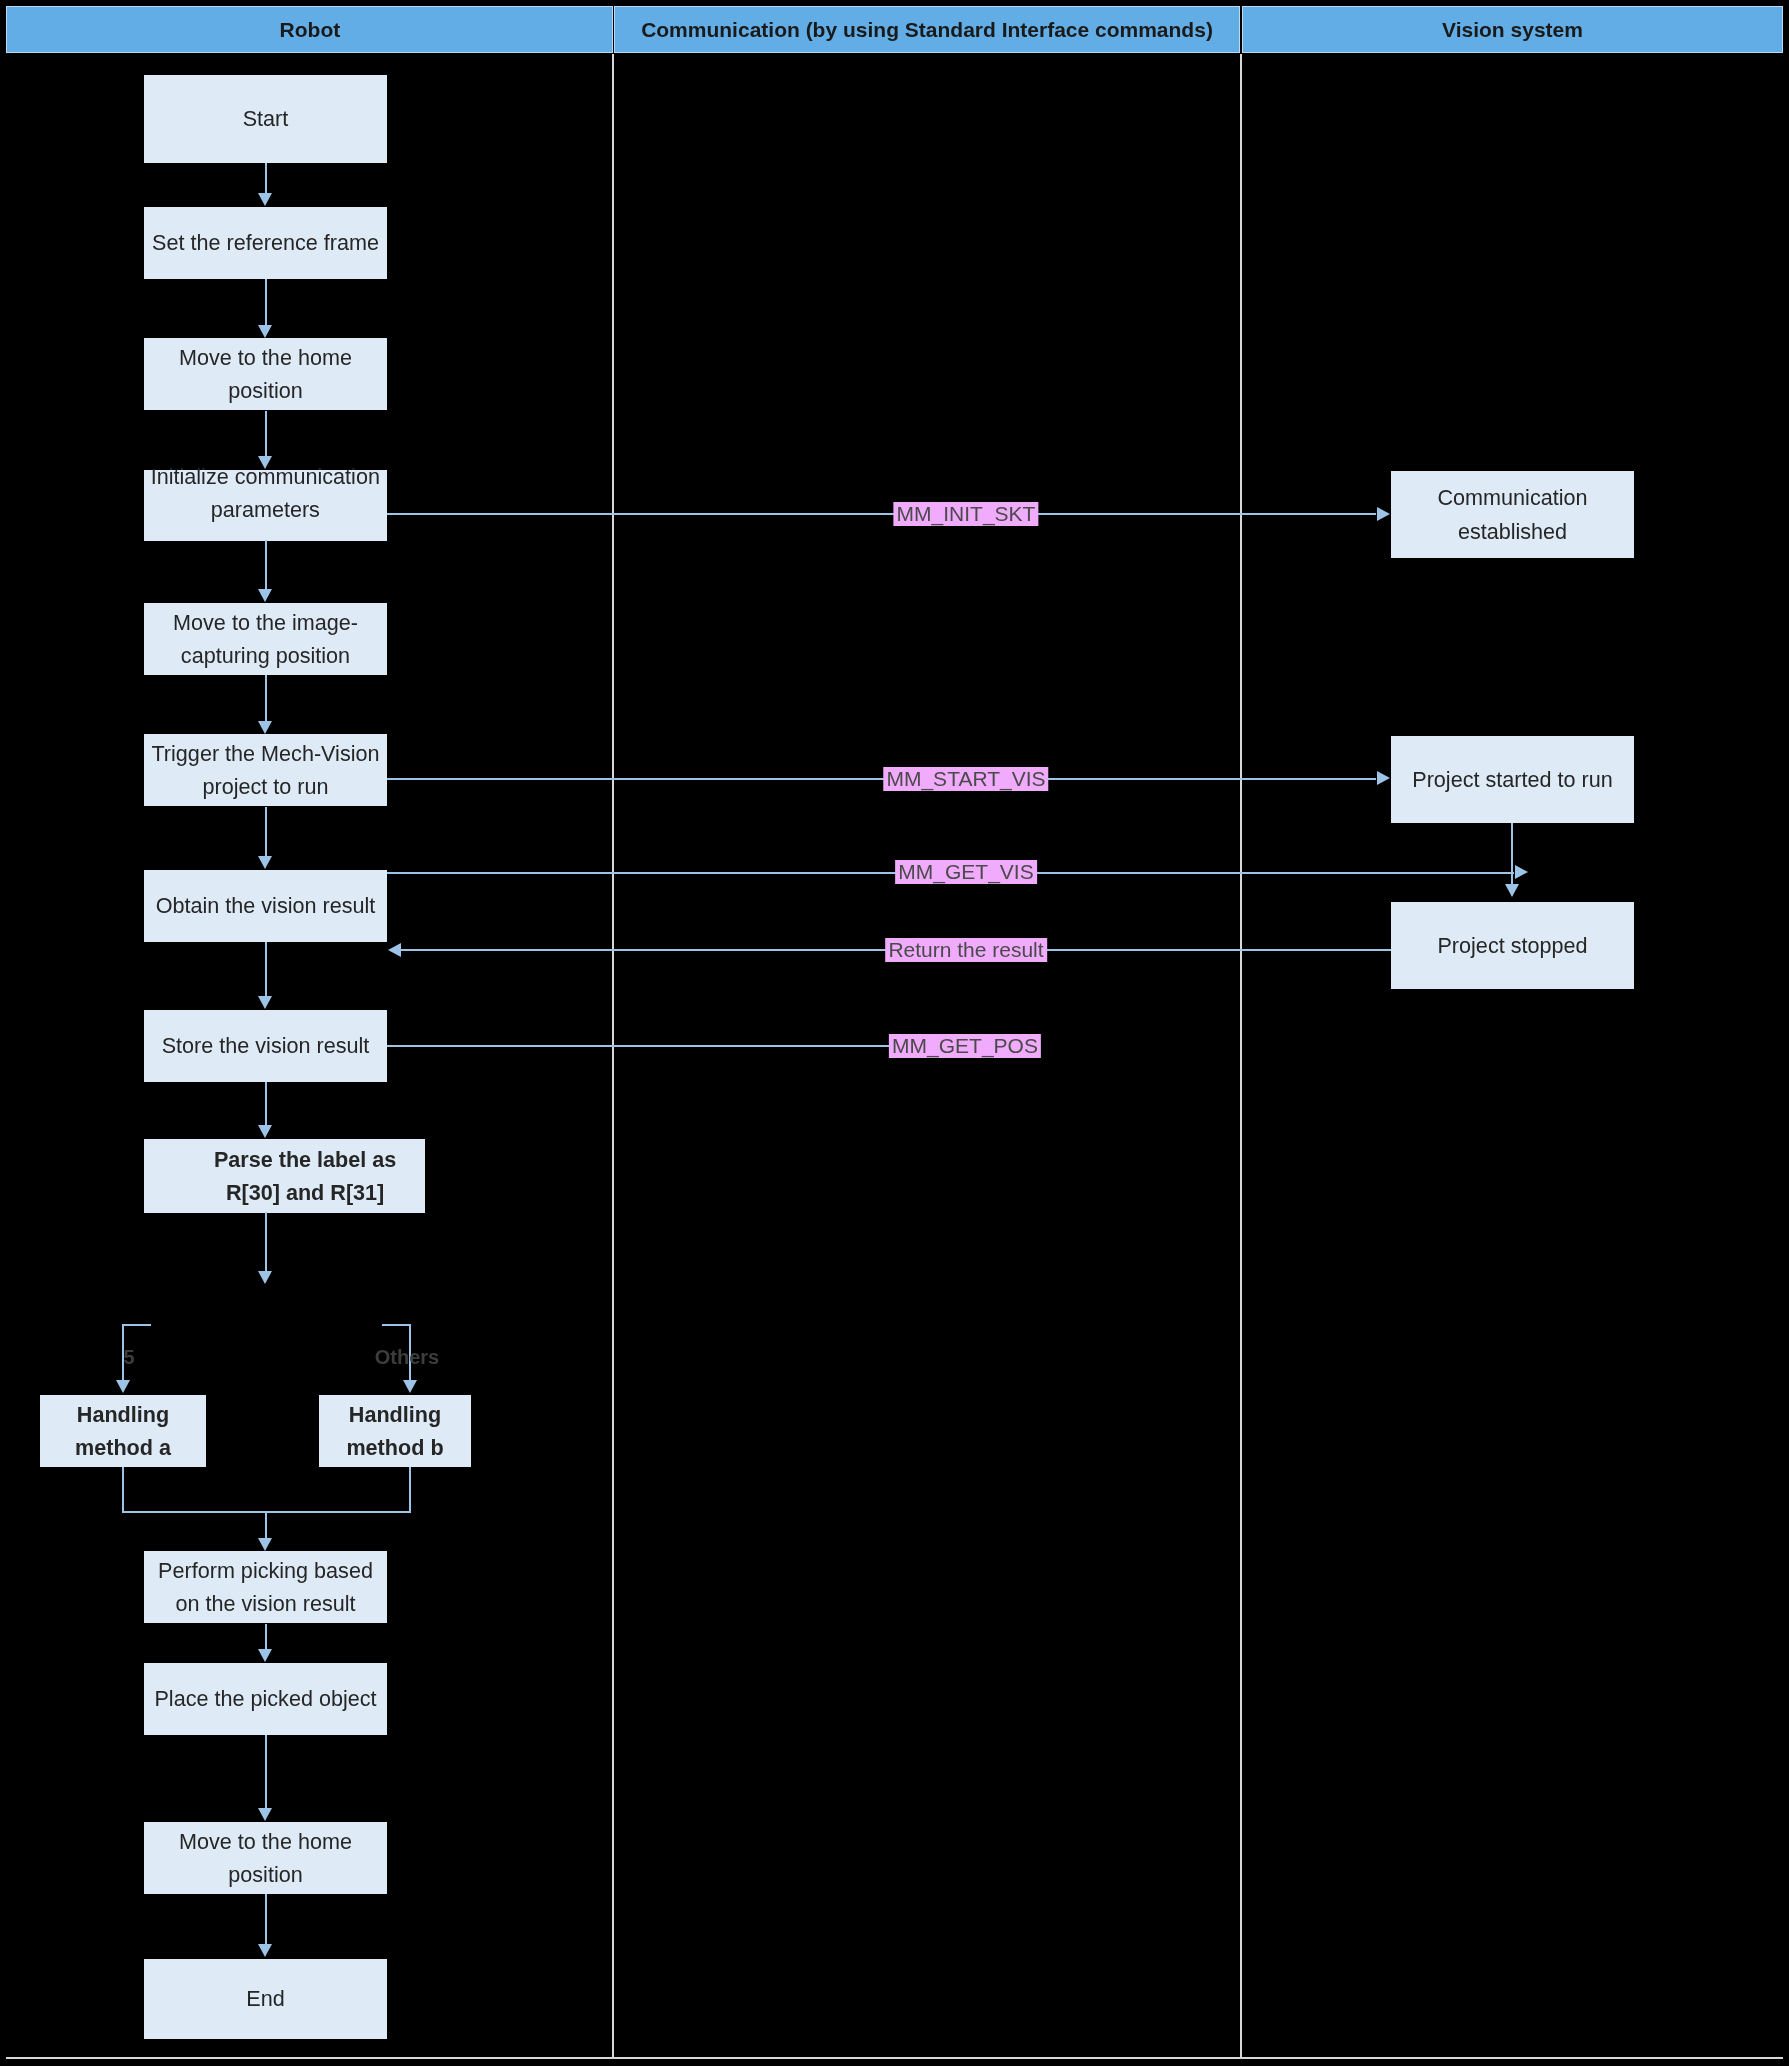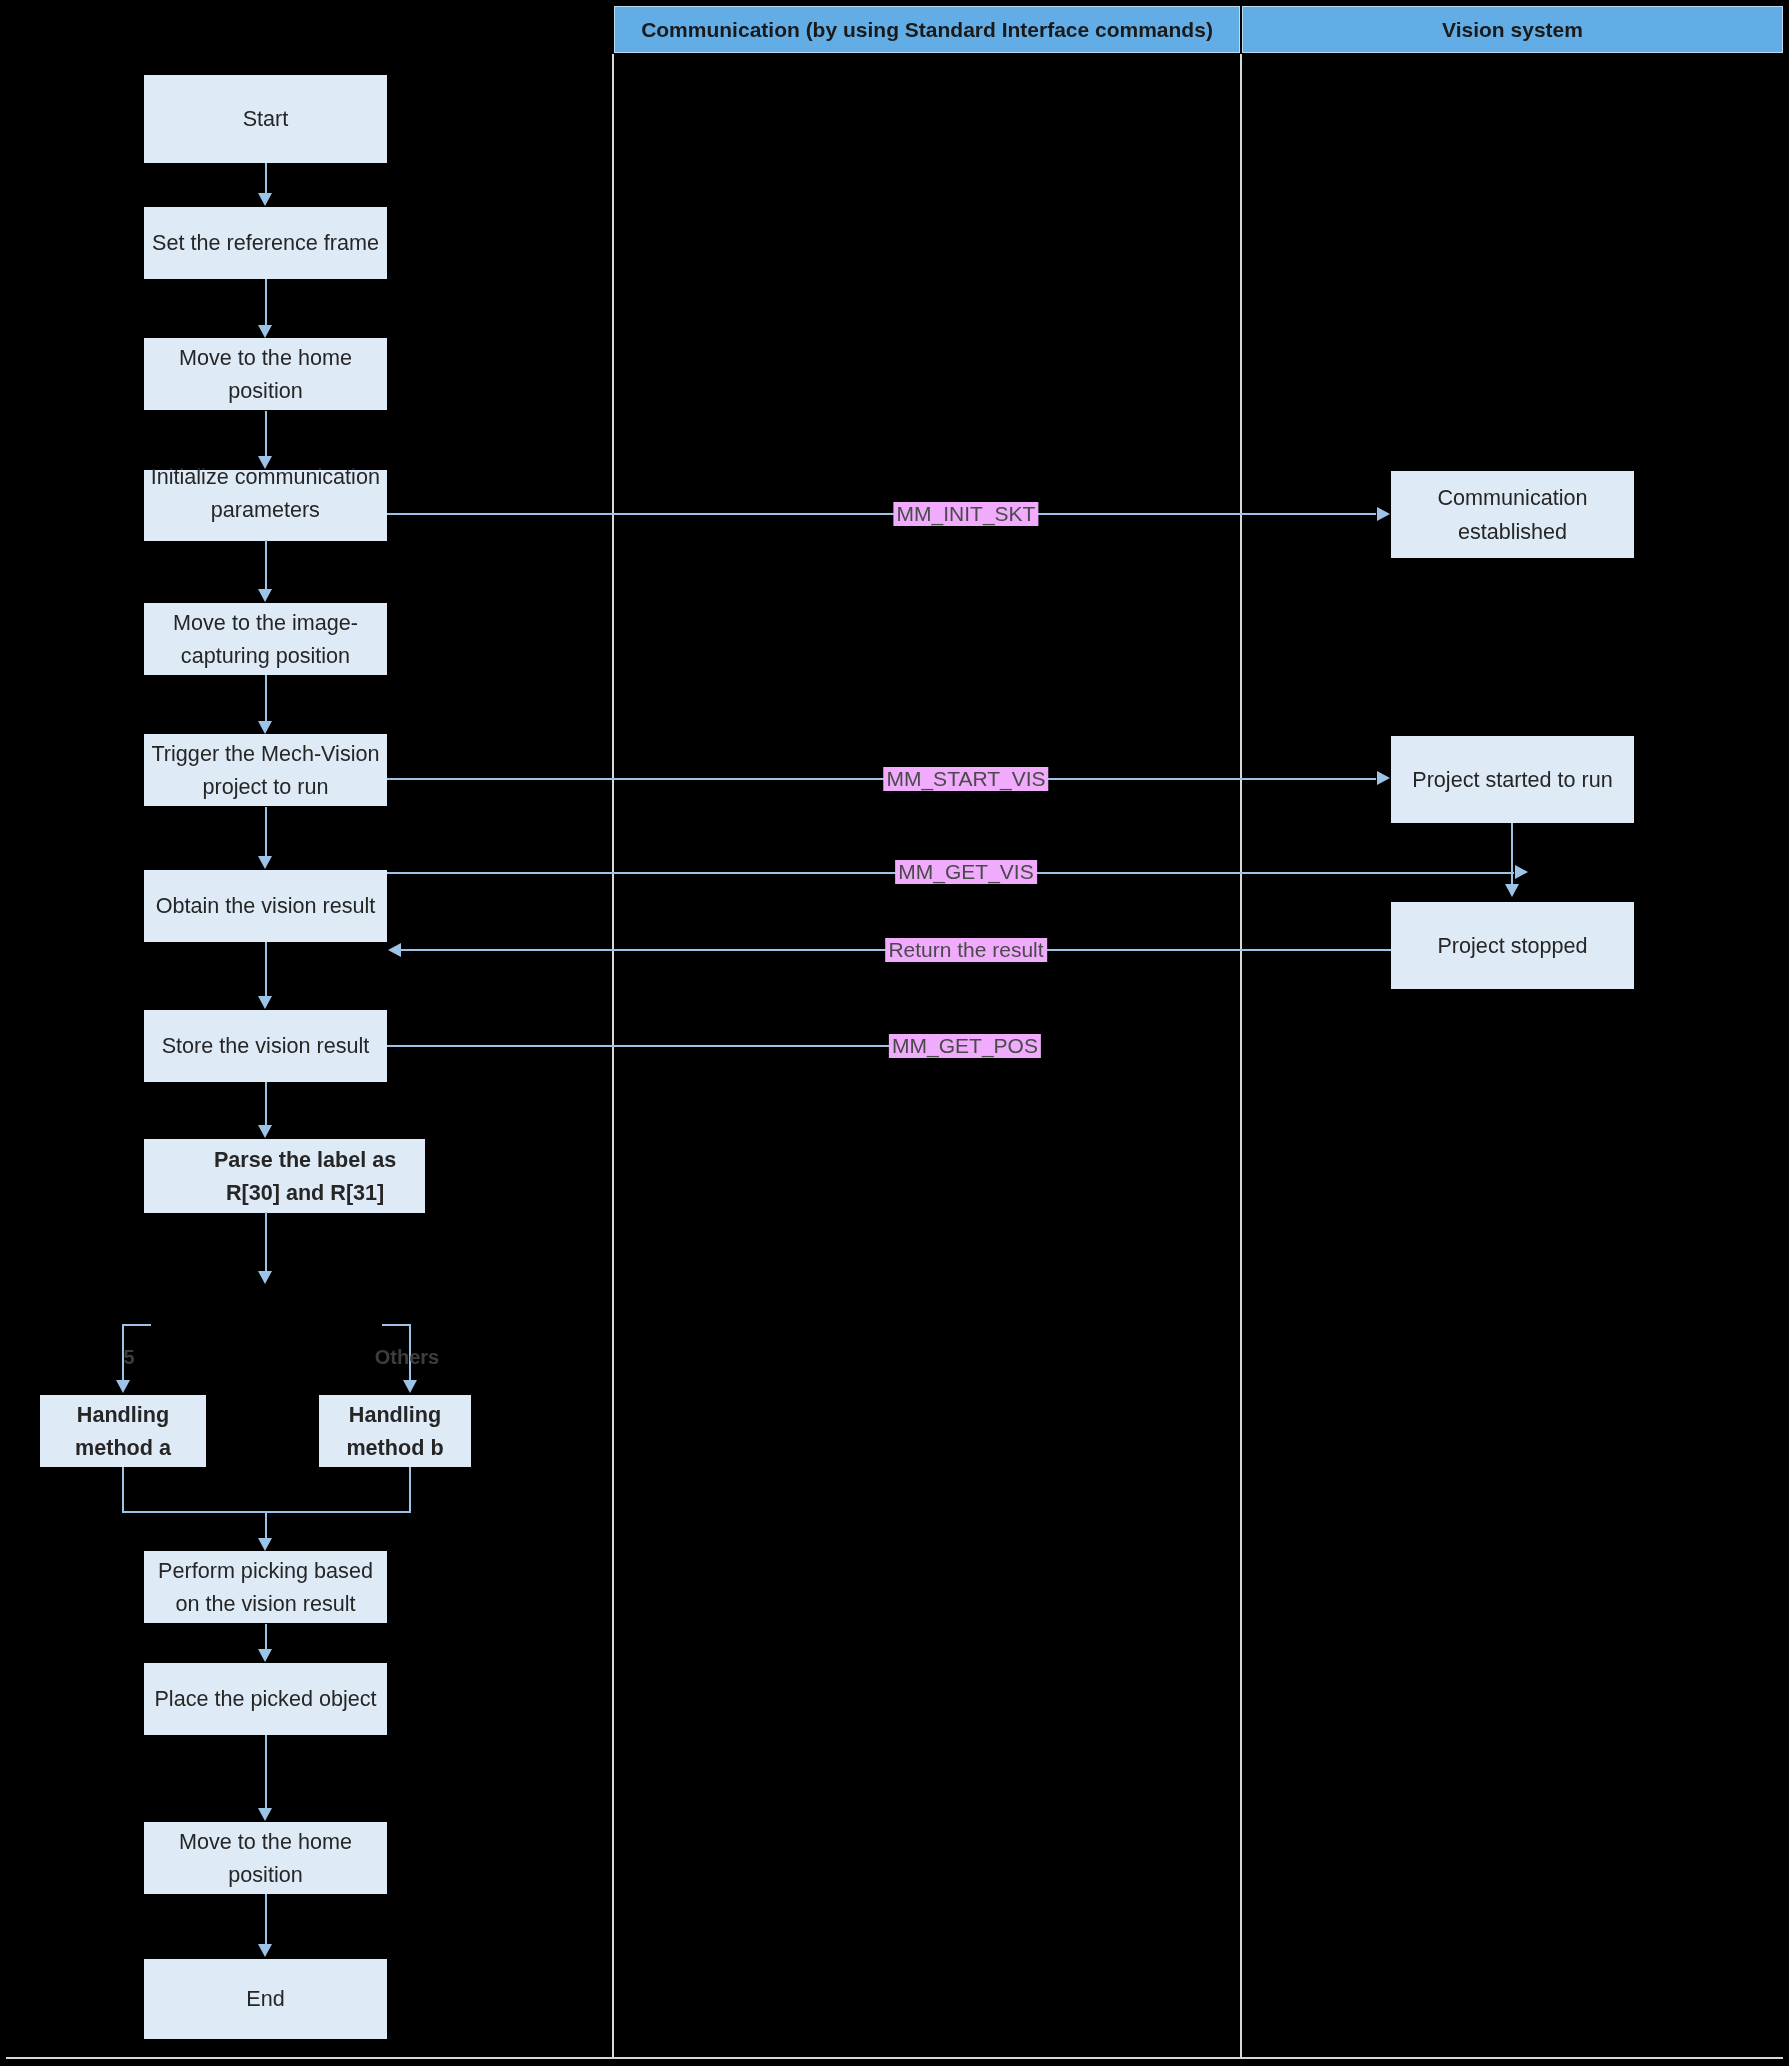--- a/index.html
+++ b/index.html
@@ -126,20 +126,23 @@
     font-size: 20px;
     background: transparent;
     color: #3d3d3d;
   }
 </style>
 </head>
 <body>
 
 <div id="canvas">
 
+  <div class="lane-header" style="left:6.4px;width:607px;">
+    <span>Robot</span>
+  </div>
   <div class="lane-header" style="left:614px;width:626px;">
     <span>Communication (by using Standard Interface commands)</span>
   </div>
   <div class="lane-header" style="left:1242px;width:541px;">
     <span>Vision system</span>
   </div>
 
   <div class="lane-divider" style="left:612px;height:2004px;"></div>
   <div class="lane-divider" style="left:1240px;height:2004px;"></div>
   <div class="lane-bottom" style="top:2057px;"></div>

